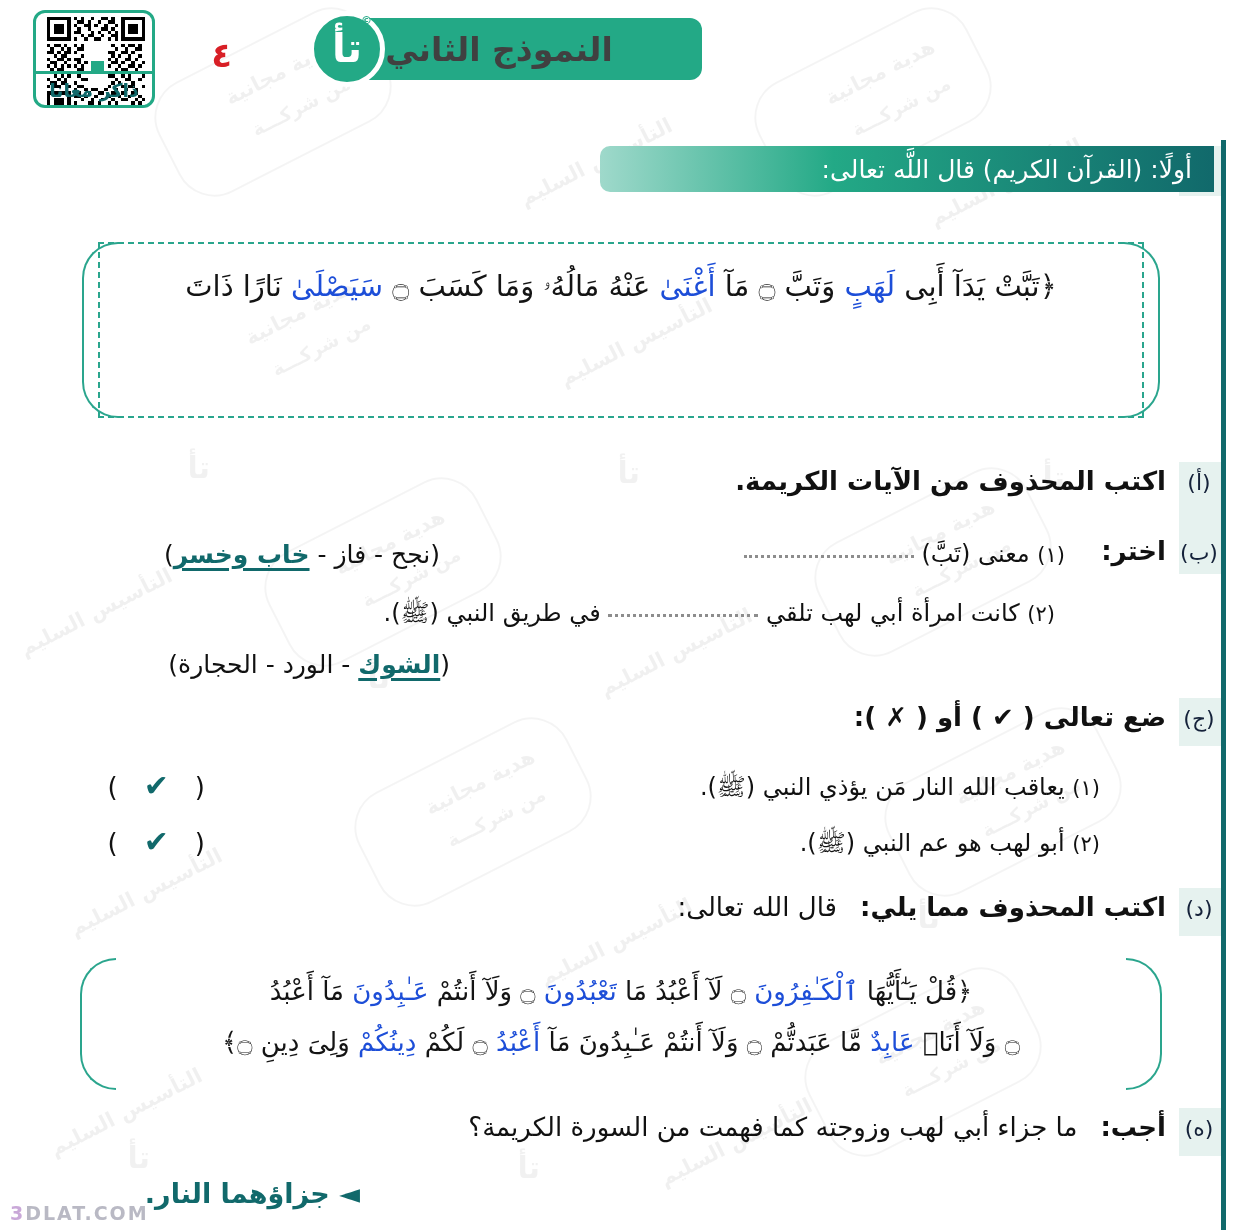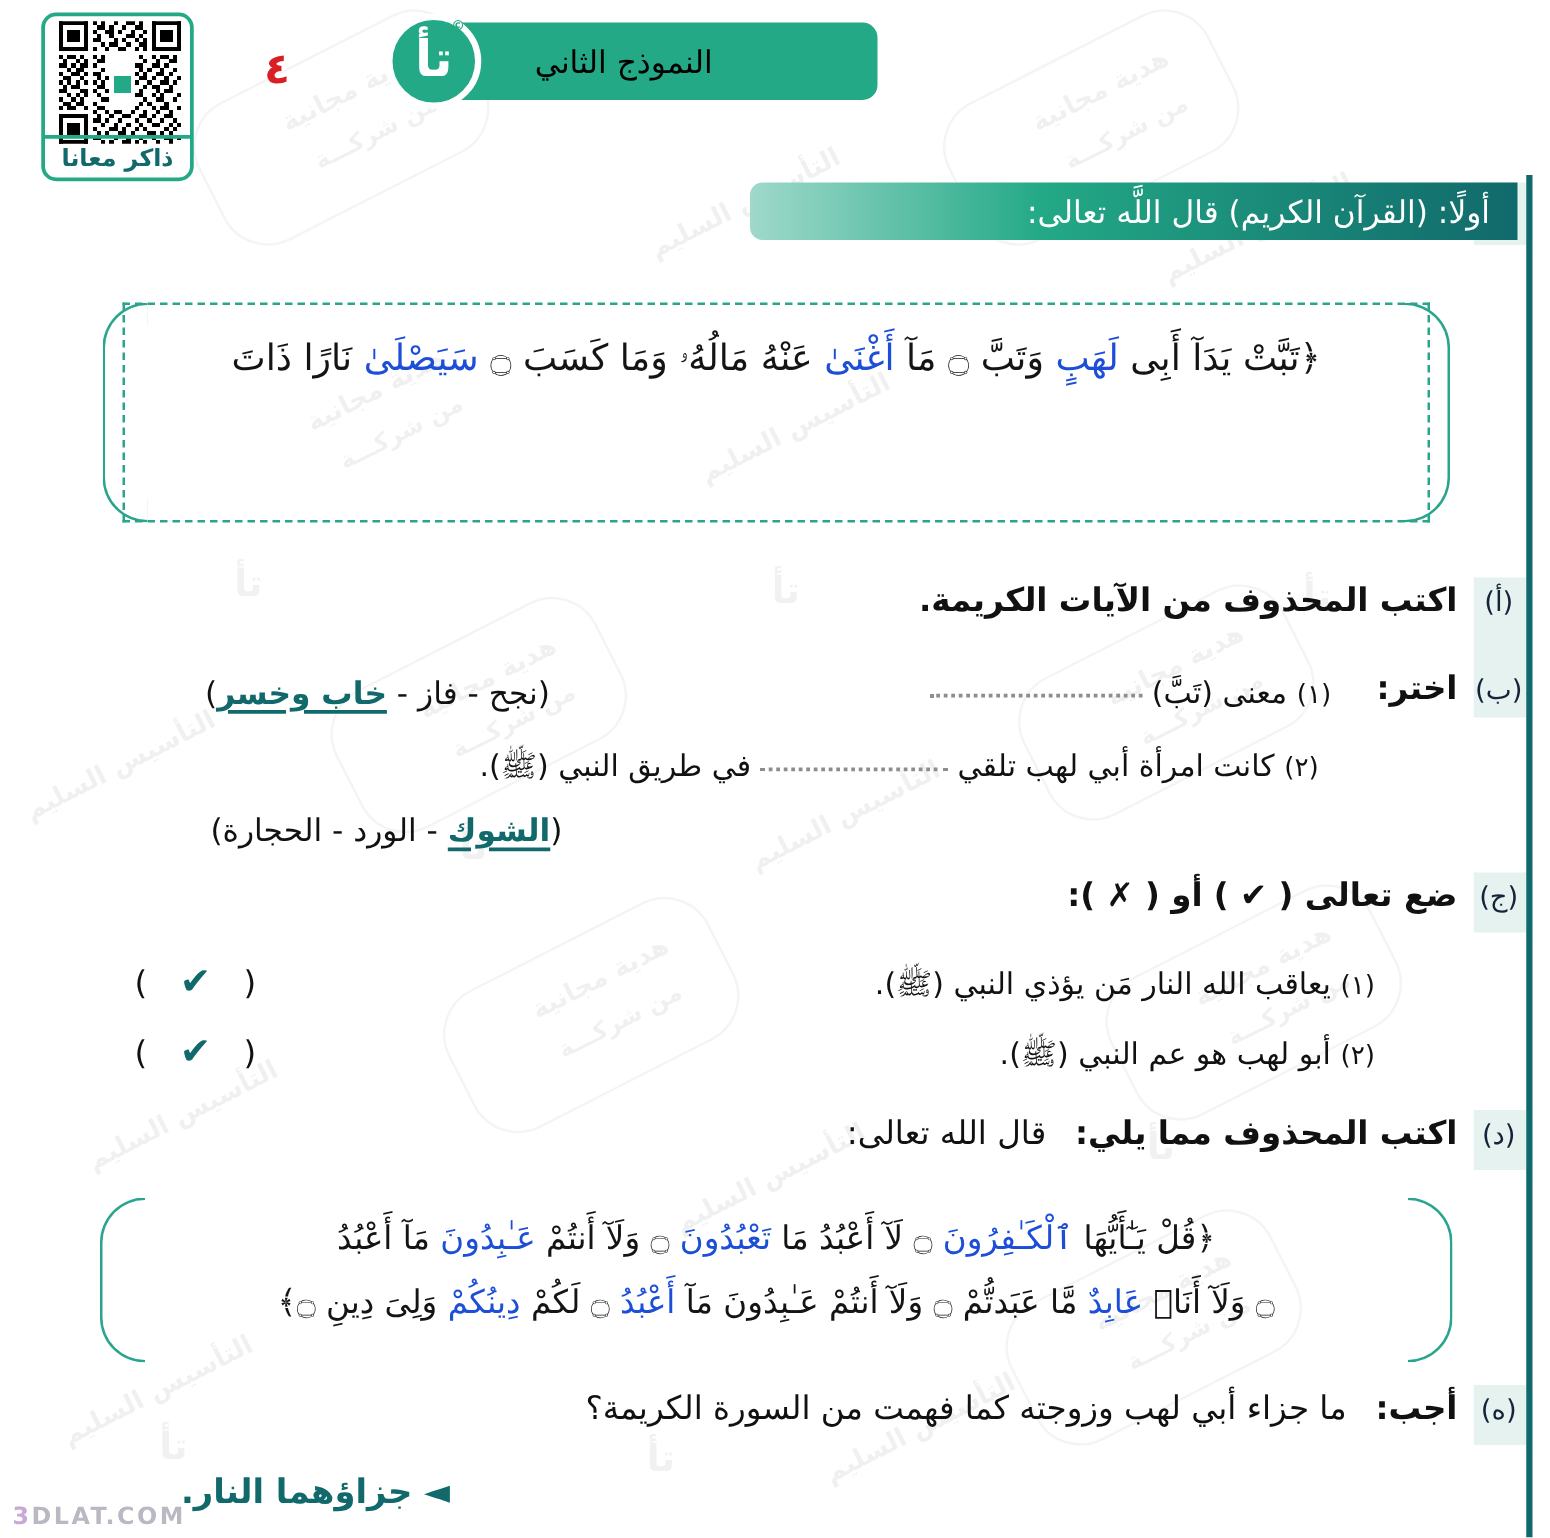--- a/index.html
+++ b/index.html
@@ -40,21 +40,21 @@
   .hdr{position:absolute;top:0;right:0;left:0;height:150px;z-index:4;}
 
   .title-pill{
     position:absolute;top:18px;right:538px;
     height:62px;width:360px;
     background:#23a986;border-radius:12px;
     display:flex;align-items:center;justify-content:center;
     box-shadow:inset 0 0 0 0 transparent;
   }
   .title-pill .ttxt{
-    color:#000000;font-size:25px;font-weight:400;letter-spacing:0;
+    color:#404040;font-size:33px;font-weight:700;letter-spacing:0;
     padding-right:46px;
   }
   .brand-circle{
     position:absolute;top:11px;right:855px;
     width:76px;height:76px;border-radius:50%;
     background:#23a986;border:5px solid #fff;
     box-sizing:border-box;
     display:flex;align-items:center;justify-content:center;
   }
   .brand-circle .glyph{
@@ -66,21 +66,21 @@
   }
 
   .page-num{
     position:absolute;top:35px;right:1008px;
     color:#d81f26;font-size:34px;font-weight:700;
   }
 
   
   .qr-box{
     position:absolute;top:10px;right:1085px;
-    width:122px;height:135px;
+    width:122px;height:98px;
     border:3px solid #23a986;border-radius:12px;
     box-sizing:border-box;background:#fff;
     overflow:hidden;
   }
   .qr-img{
     position:absolute;top:4px;left:4px;width:112px;height:98px;
   }
   .qr-label{
     position:absolute;bottom:0;left:0;right:0;height:31px;
     border-top:3px solid #23a986;

